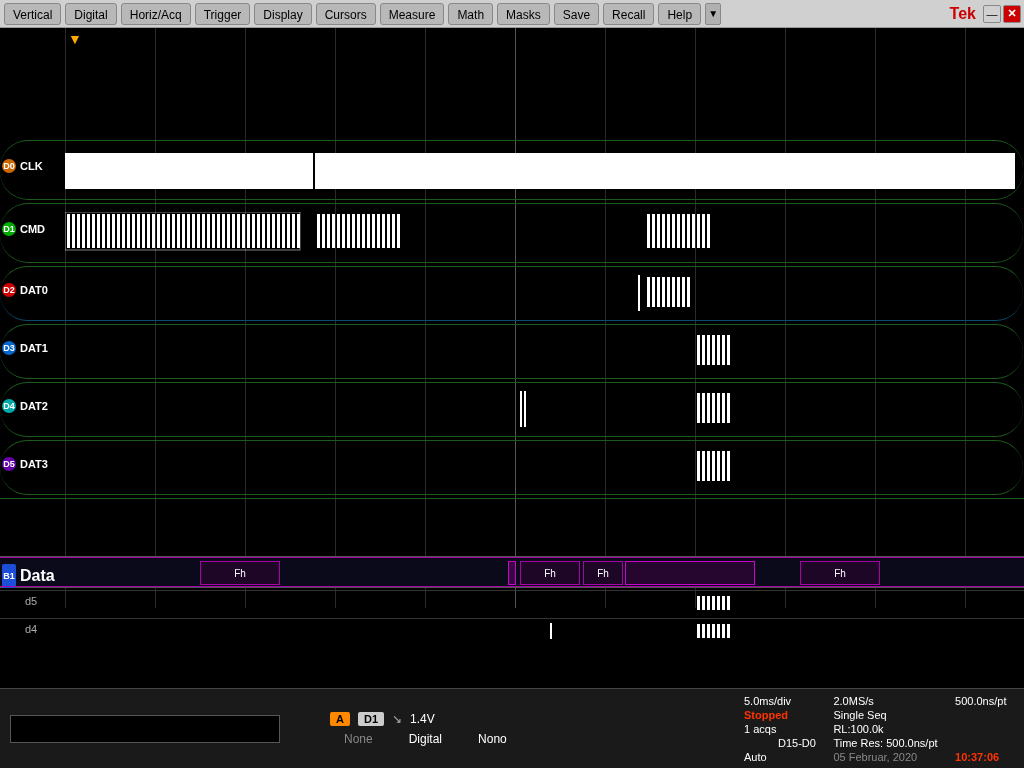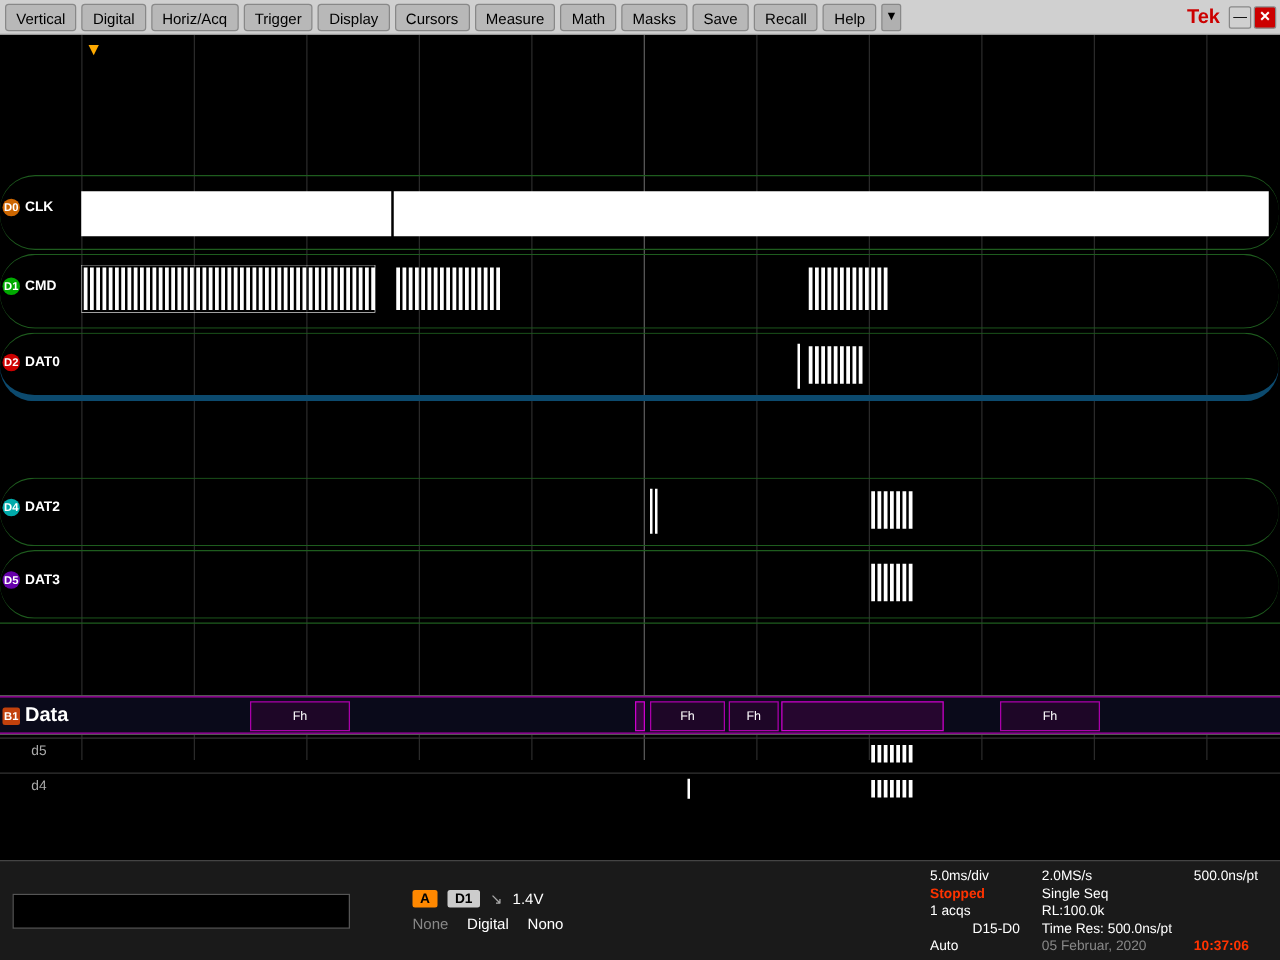--- a/index.html
+++ b/index.html
@@ -110,24 +110,24 @@
       position: absolute; left: 0; right: 0;
       border-top: 1px solid #555;
       border-bottom: 1px solid #555;
       background: #0a0a1a;
     }
     .bus-label-box {
       position: absolute; left: 2px;
       display: flex; align-items: center; gap: 4px;
     }
     .bus-indicator {
-      width: 14px; height: 14px; border-radius: 2px;
+      width: 14px; height: 24px; border-radius: 2px;
       display: flex; align-items: center; justify-content: center;
       font-size: 9px; color: white; font-weight: bold;
-      background: #c2410c;
+      background: #1d4ed8;
     }
     .bus-name { color: white; font-size: 16px; font-weight: bold; }
 
     
     .cursor-line {
       position: absolute; top: 0; bottom: 0;
       width: 1px; background: #555;
     }
 
     
@@ -284,21 +284,21 @@
           <rect x="37" y="2" width="3" height="34"></rect>
         <rect x="42" y="2" width="3" height="34"></rect>
           <rect x="47" y="2" width="3" height="34"></rect>
         <rect x="52" y="2" width="3" height="34"></rect>
           <rect x="57" y="2" width="3" height="34"></rect>
         <rect x="62" y="2" width="3" height="34"></rect>
       </g>
     </svg>
   </div>
 
-  <div class="ch-row" style="top:238px; height:55px; border-top:1px solid #1e5c1e; border-bottom:5px solid #0c4a6e;padding-left:45px;">
+  <div class="ch-row" style="top:238px; height:55px; border-top:1px solid #1e5c1e; border-bottom:1px solid #0c4a6e;padding-left:45px;">
     <div class="ch-label-box" style="top:16px;">
       <div class="ch-indicator ind-red">D2</div>
       <span class="ch-name">DAT0</span>
     </div>
 
     <svg style="position:absolute; top:8px; left:645px; width:120px; height:36px;">
       <g fill="white">
         <rect x="2" y="2" width="3" height="30"></rect>
           <rect x="7" y="2" width="3" height="30"></rect>
         <rect x="12" y="2" width="3" height="30"></rect>
@@ -307,60 +307,77 @@
           <rect x="27" y="2" width="3" height="30"></rect>
         <rect x="32" y="2" width="3" height="30"></rect>
           <rect x="37" y="2" width="3" height="30"></rect>
         <rect x="42" y="2" width="3" height="30"></rect>
       </g>
     </svg>
 
     <div style="position:absolute; top:8px; left:638px; width:2px; height:36px; background:white;"></div>
   </div>
 
-
-  <div class="ch-row" style="top:354px; height:55px; border-top:1px solid #1e5c1e; border-bottom:1px solid #1e5c1e;">
+  <div class="ch-row" style="top:296px; height:55px; border-top:1px solid #1e5c1e; border-bottom:1px solid #1e5c1e;">
     <div class="ch-label-box" style="top:16px;">
-      <div class="ch-indicator ind-cyan">D4</div>
-      <span class="ch-name">DAT2</span>
-    </div>
-
-    <div style="position:absolute; top:8px; left:520px; width:2px; height:36px; background:white;"></div>
-    <div style="position:absolute; top:8px; left:524px; width:2px; height:36px; background:white;"></div>
+      <div class="ch-indicator ind-blue">D3</div>
+      <span class="ch-name">DAT1</span>
+    </div>
     <svg style="position:absolute; top:8px; left:695px; width:80px; height:36px;">
       <g fill="white">
         <rect x="2" y="2" width="3" height="30"></rect>
           <rect x="7" y="2" width="3" height="30"></rect>
         <rect x="12" y="2" width="3" height="30"></rect>
           <rect x="17" y="2" width="3" height="30"></rect>
         <rect x="22" y="2" width="3" height="30"></rect>
           <rect x="27" y="2" width="3" height="30"></rect>
         <rect x="32" y="2" width="3" height="30"></rect>
       </g>
     </svg>
   </div>
 
-  <div class="ch-row" style="top:412px; height:55px; border-top:1px solid #1e5c1e; border-bottom:1px solid #1e5c1e;">
+  <div class="ch-row" style="top:354px; height:55px; border-top:1px solid #1e5c1e; border-bottom:1px solid #1e5c1e;">
     <div class="ch-label-box" style="top:16px;">
-      <div class="ch-indicator ind-purple">D5</div>
-      <span class="ch-name">DAT3</span>
-    </div>
+      <div class="ch-indicator ind-cyan">D4</div>
+      <span class="ch-name">DAT2</span>
+    </div>
+
+    <div style="position:absolute; top:8px; left:520px; width:2px; height:36px; background:white;"></div>
+    <div style="position:absolute; top:8px; left:524px; width:2px; height:36px; background:white;"></div>
     <svg style="position:absolute; top:8px; left:695px; width:80px; height:36px;">
       <g fill="white">
         <rect x="2" y="2" width="3" height="30"></rect>
           <rect x="7" y="2" width="3" height="30"></rect>
         <rect x="12" y="2" width="3" height="30"></rect>
           <rect x="17" y="2" width="3" height="30"></rect>
         <rect x="22" y="2" width="3" height="30"></rect>
           <rect x="27" y="2" width="3" height="30"></rect>
         <rect x="32" y="2" width="3" height="30"></rect>
       </g>
     </svg>
   </div>
 
+  <div class="ch-row" style="top:412px; height:55px; border-top:1px solid #1e5c1e; border-bottom:1px solid #1e5c1e;">
+    <div class="ch-label-box" style="top:16px;">
+      <div class="ch-indicator ind-purple">D5</div>
+      <span class="ch-name">DAT3</span>
+    </div>
+    <svg style="position:absolute; top:8px; left:695px; width:80px; height:36px;">
+      <g fill="white">
+        <rect x="2" y="2" width="3" height="30"></rect>
+          <rect x="7" y="2" width="3" height="30"></rect>
+        <rect x="12" y="2" width="3" height="30"></rect>
+          <rect x="17" y="2" width="3" height="30"></rect>
+        <rect x="22" y="2" width="3" height="30"></rect>
+          <rect x="27" y="2" width="3" height="30"></rect>
+        <rect x="32" y="2" width="3" height="30"></rect>
+      </g>
+    </svg>
+  </div>
+
   <div style="position:absolute; top:470px; left:0; right:0; height:55px; border-top:1px solid #1e5c1e;"></div>
 
   <div class="bus-row" style="top:528px; height:32px;">
     <div class="bus-label-box" style="top:7px;">
       <div class="bus-indicator">B1</div>
       <span class="bus-name">Data</span>
     </div>
 
     <div style="position:absolute; top:4px; left:200px; width:80px; height:24px; border:1px solid #aa00aa; background:rgba(60,0,60,0.4); display:flex; align-items:center; justify-content:center; color:white; font-size:10px;">Fh</div>
 
@@ -419,21 +436,21 @@
     <input type="text" id="left-input" style="background: rgb(0, 0, 0); border: 1px solid rgb(85, 85, 85); width: 270px; height: 28px; color: white; font-size: 12px; padding: 2px 4px;" placeholder="">
   </div>
 
   <div style="flex:1; padding:6px 10px; display:flex; flex-direction:column; justify-content:center;">
     <div style="display:flex; align-items:center; gap:8px; margin-bottom:6px;">
       <span style="background:#ff8800; color:black; font-size:11px; font-weight:bold; padding:1px 6px; border-radius:2px;">A</span>
       <span style="background:#cccccc; color:black; font-size:11px; font-weight:bold; padding:1px 6px; border-radius:2px;">D1</span>
       <span style="color:#aaa; font-size:12px;">↘</span>
       <span style="color:white; font-size:12px;">1.4V</span>
     </div>
-    <div style="display:flex; gap:15px;">
+    <div style="display:flex; gap:36px;margin-left:14px;">
       <span style="color:#888; font-size:12px;">None</span>
       <span style="color:white; font-size:12px;">Digital</span>
       <span style="color:white; font-size:12px;">Nono</span>
     </div>
   </div>
 
   <div style="width:290px; padding:6px 10px; font-size:11px; display:grid; grid-template-columns:auto auto auto; gap:2px 10px; align-content:center;">
     <span style="color:white;">5.0ms/div</span>
     <span style="color:white;">2.0MS/s</span>
     <span style="color:white;">500.0ns/pt</span>

